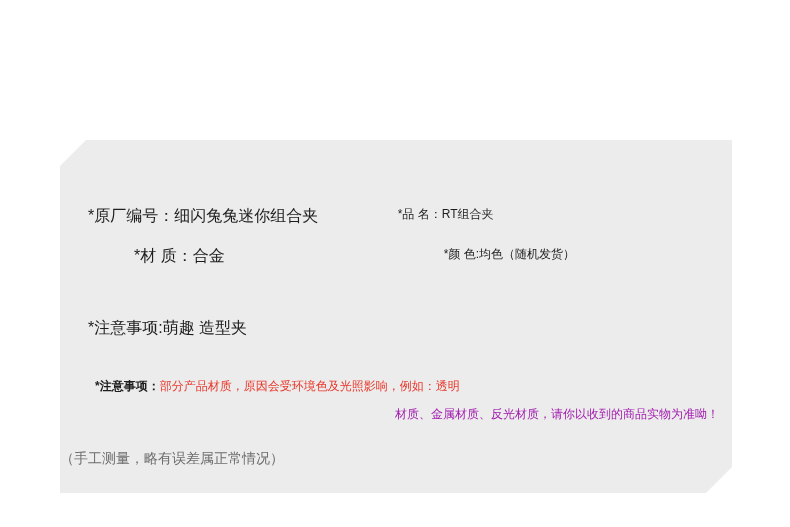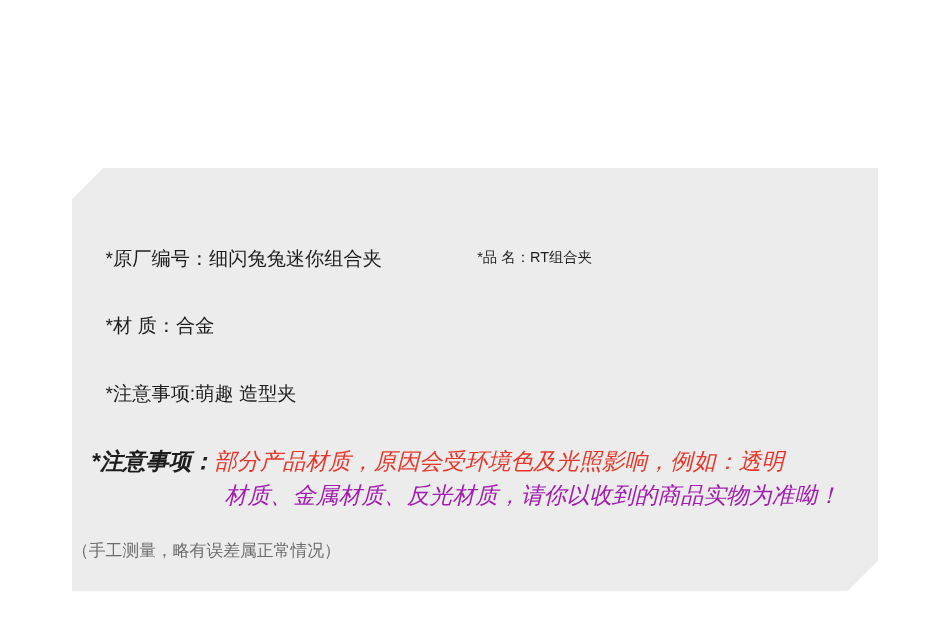--- a/index.html
+++ b/index.html
@@ -50,47 +50,46 @@
     height: 353px;
   }
   .row {
     position: absolute;
     left: 0;
     width: 596px;
     display: flex;
     flex-direction: row;
   }
   .row-1 { top: 66px; }
-  .row-2 { top: 122px; }
+  .row-2 { top: 106px; padding-left: 46px; }
   .row-3 { top: 178px; }
 
   .col-left {
     width: 360px;
     padding-left: 28px;
     box-sizing: border-box;
     font-size: 16px;
     color: #1d1d1d;
     white-space: nowrap;
   }
   .col-right {
     width: 312px;
     padding-left: 18px;
     box-sizing: border-box;
     font-size: 12px;
     color: #1d1d1d;
     white-space: nowrap;
   }
   .notice {
     position: absolute;
-    left: 16px;
+    left: 35px;
     top: 232px;
     width: 624px;
-    font-size: 19px;
+    font-size: 12px;
     line-height: 28px;
-    font-style: italic;
   }
   .notice-label {
     font-weight: bold;
     color: #1d1d1d;
   }
   .notice-text {
     color: #e8362a;
   }
   .notice-line2 {
     display: block;
@@ -117,20 +116,21 @@
   <div class="param-card">
     <div class="rows">
 
       <div class="row row-1">
         <div class="col-left">*原厂编号：细闪兔兔迷你组合夹</div>
         <div class="col-right">*品 名：RT组合夹</div>
       </div>
 
       <div class="row row-2">
         <div class="col-left">*材 质：合金</div>
+        <div class="col-right">*颜 色:均色（随机发货）</div>
       </div>
 
       <div class="row row-3">
         <div class="col-left">*注意事项:萌趣 造型夹</div>
       </div>
 
       <div class="notice">
         <span class="notice-label">*注意事项：</span><span class="notice-text">部分产品材质，原因会受环境色及光照影响，例如：透明</span>
         <span class="notice-line2">材质、金属材质、反光材质，请你以收到的商品实物为准呦！</span>
       </div>

